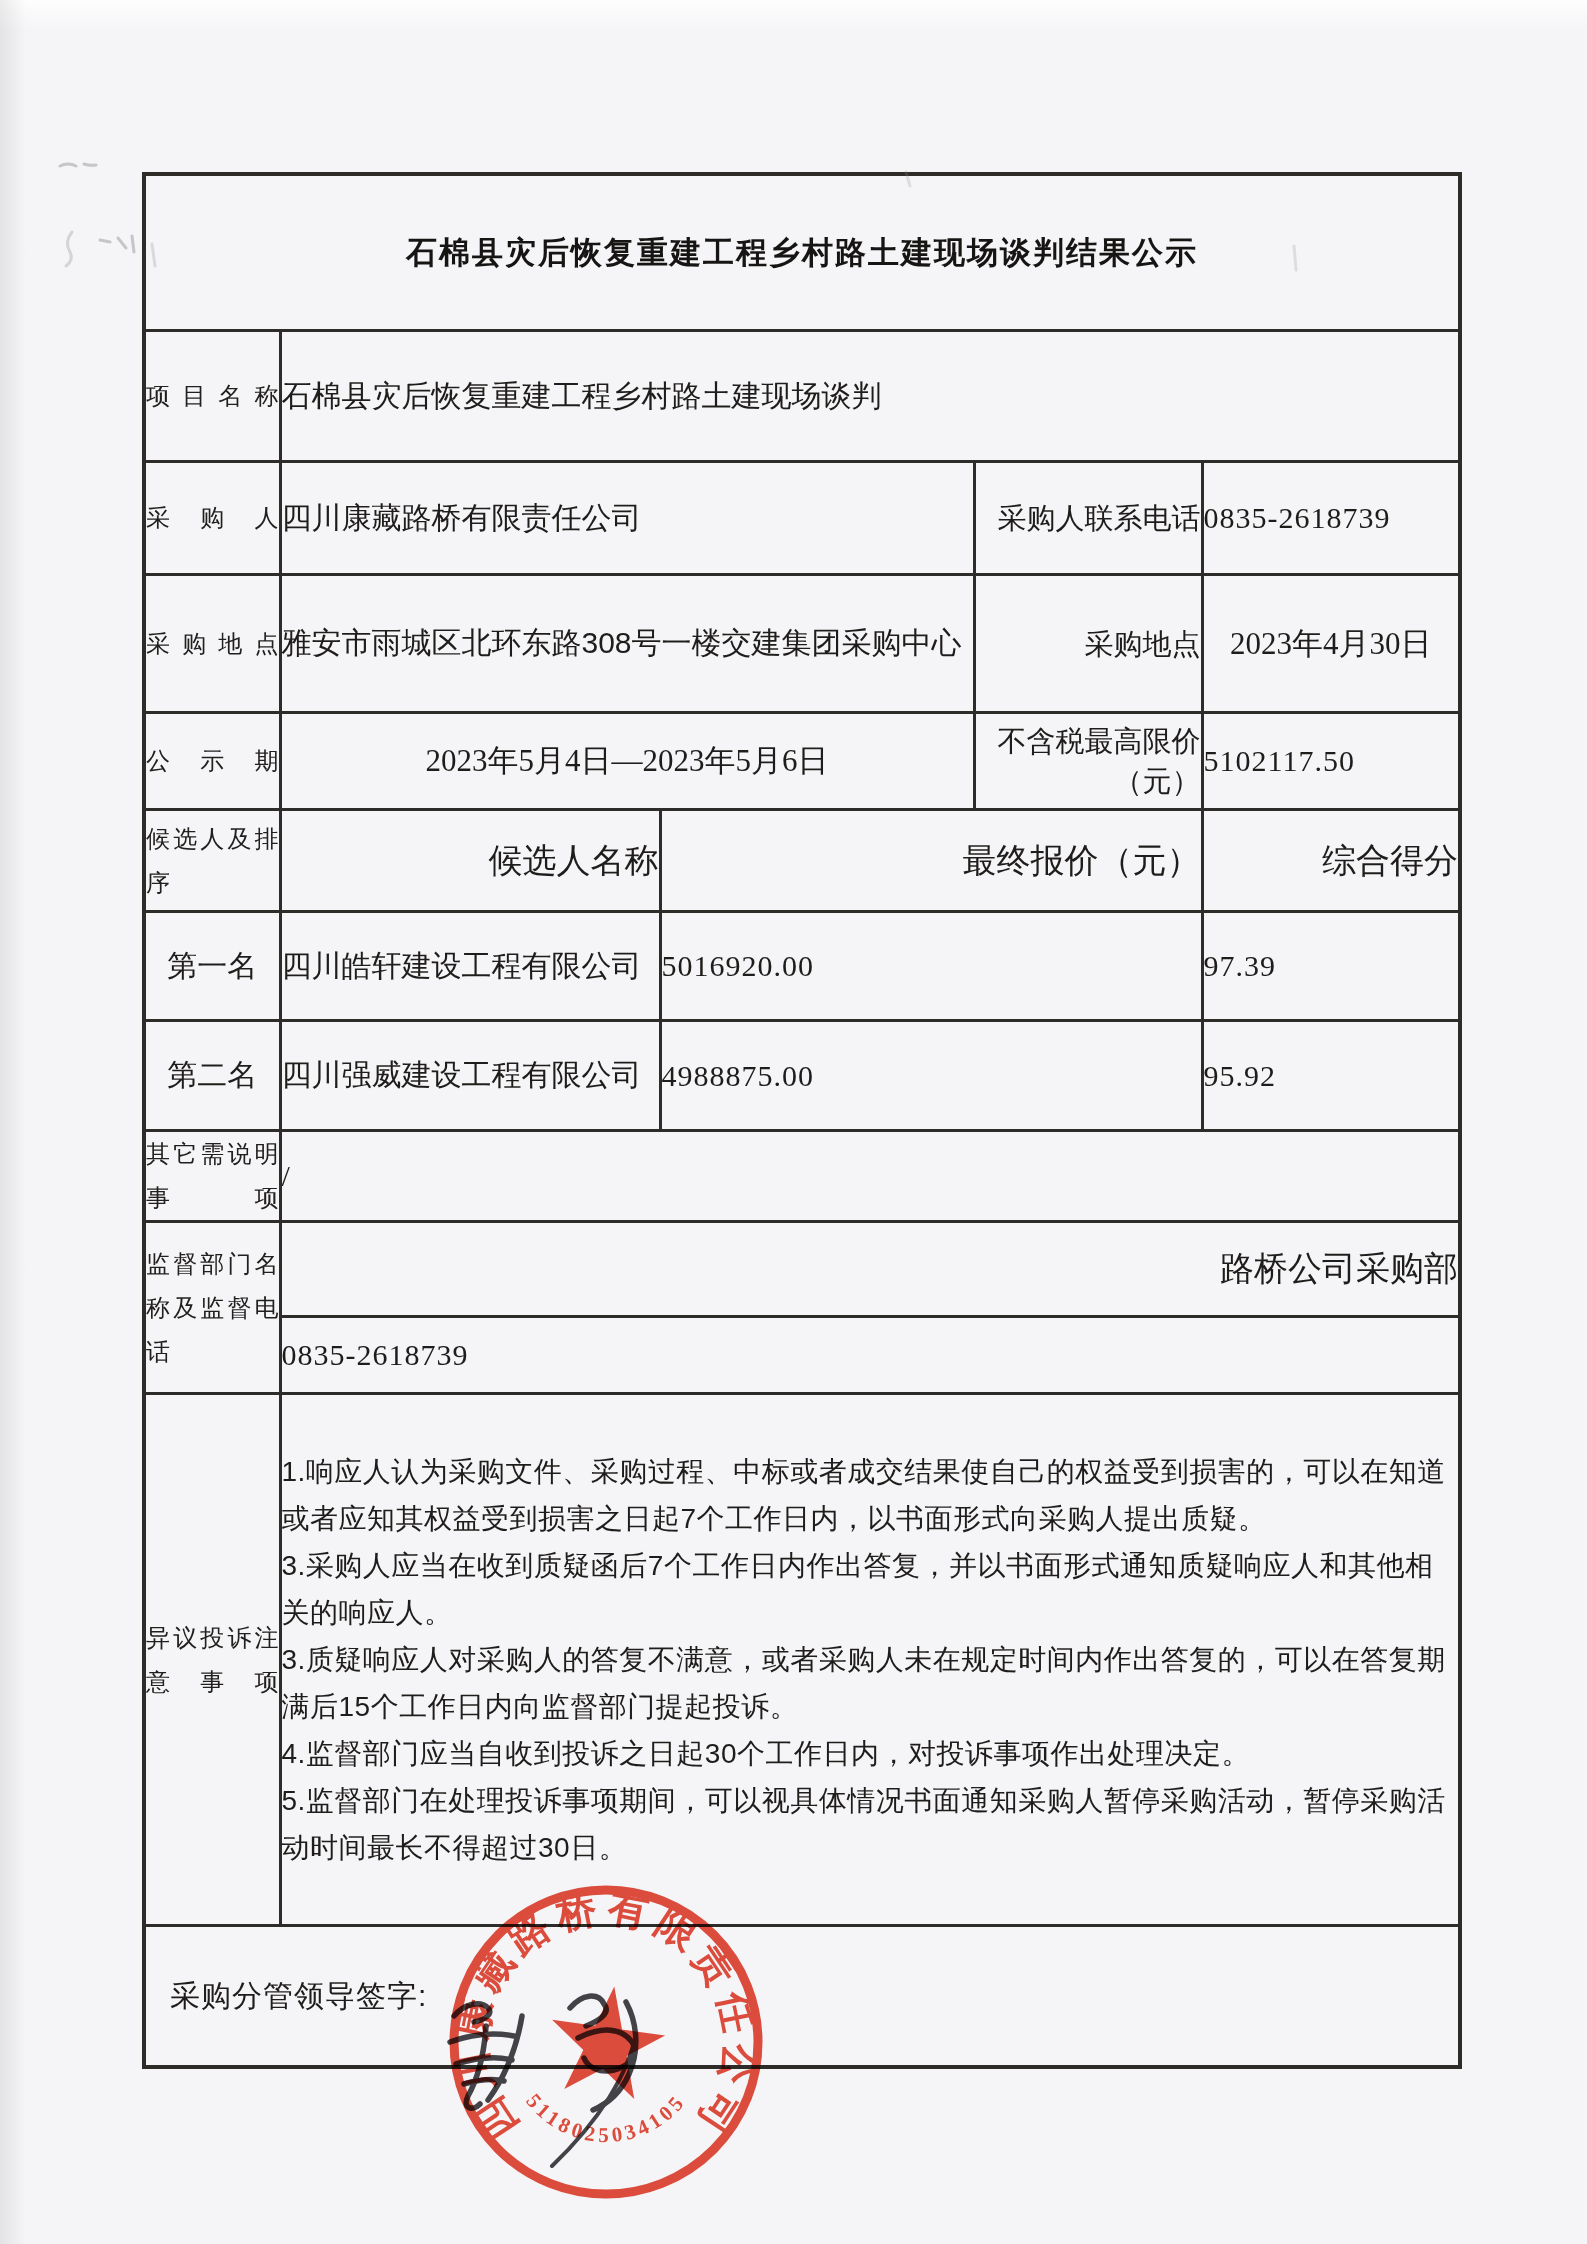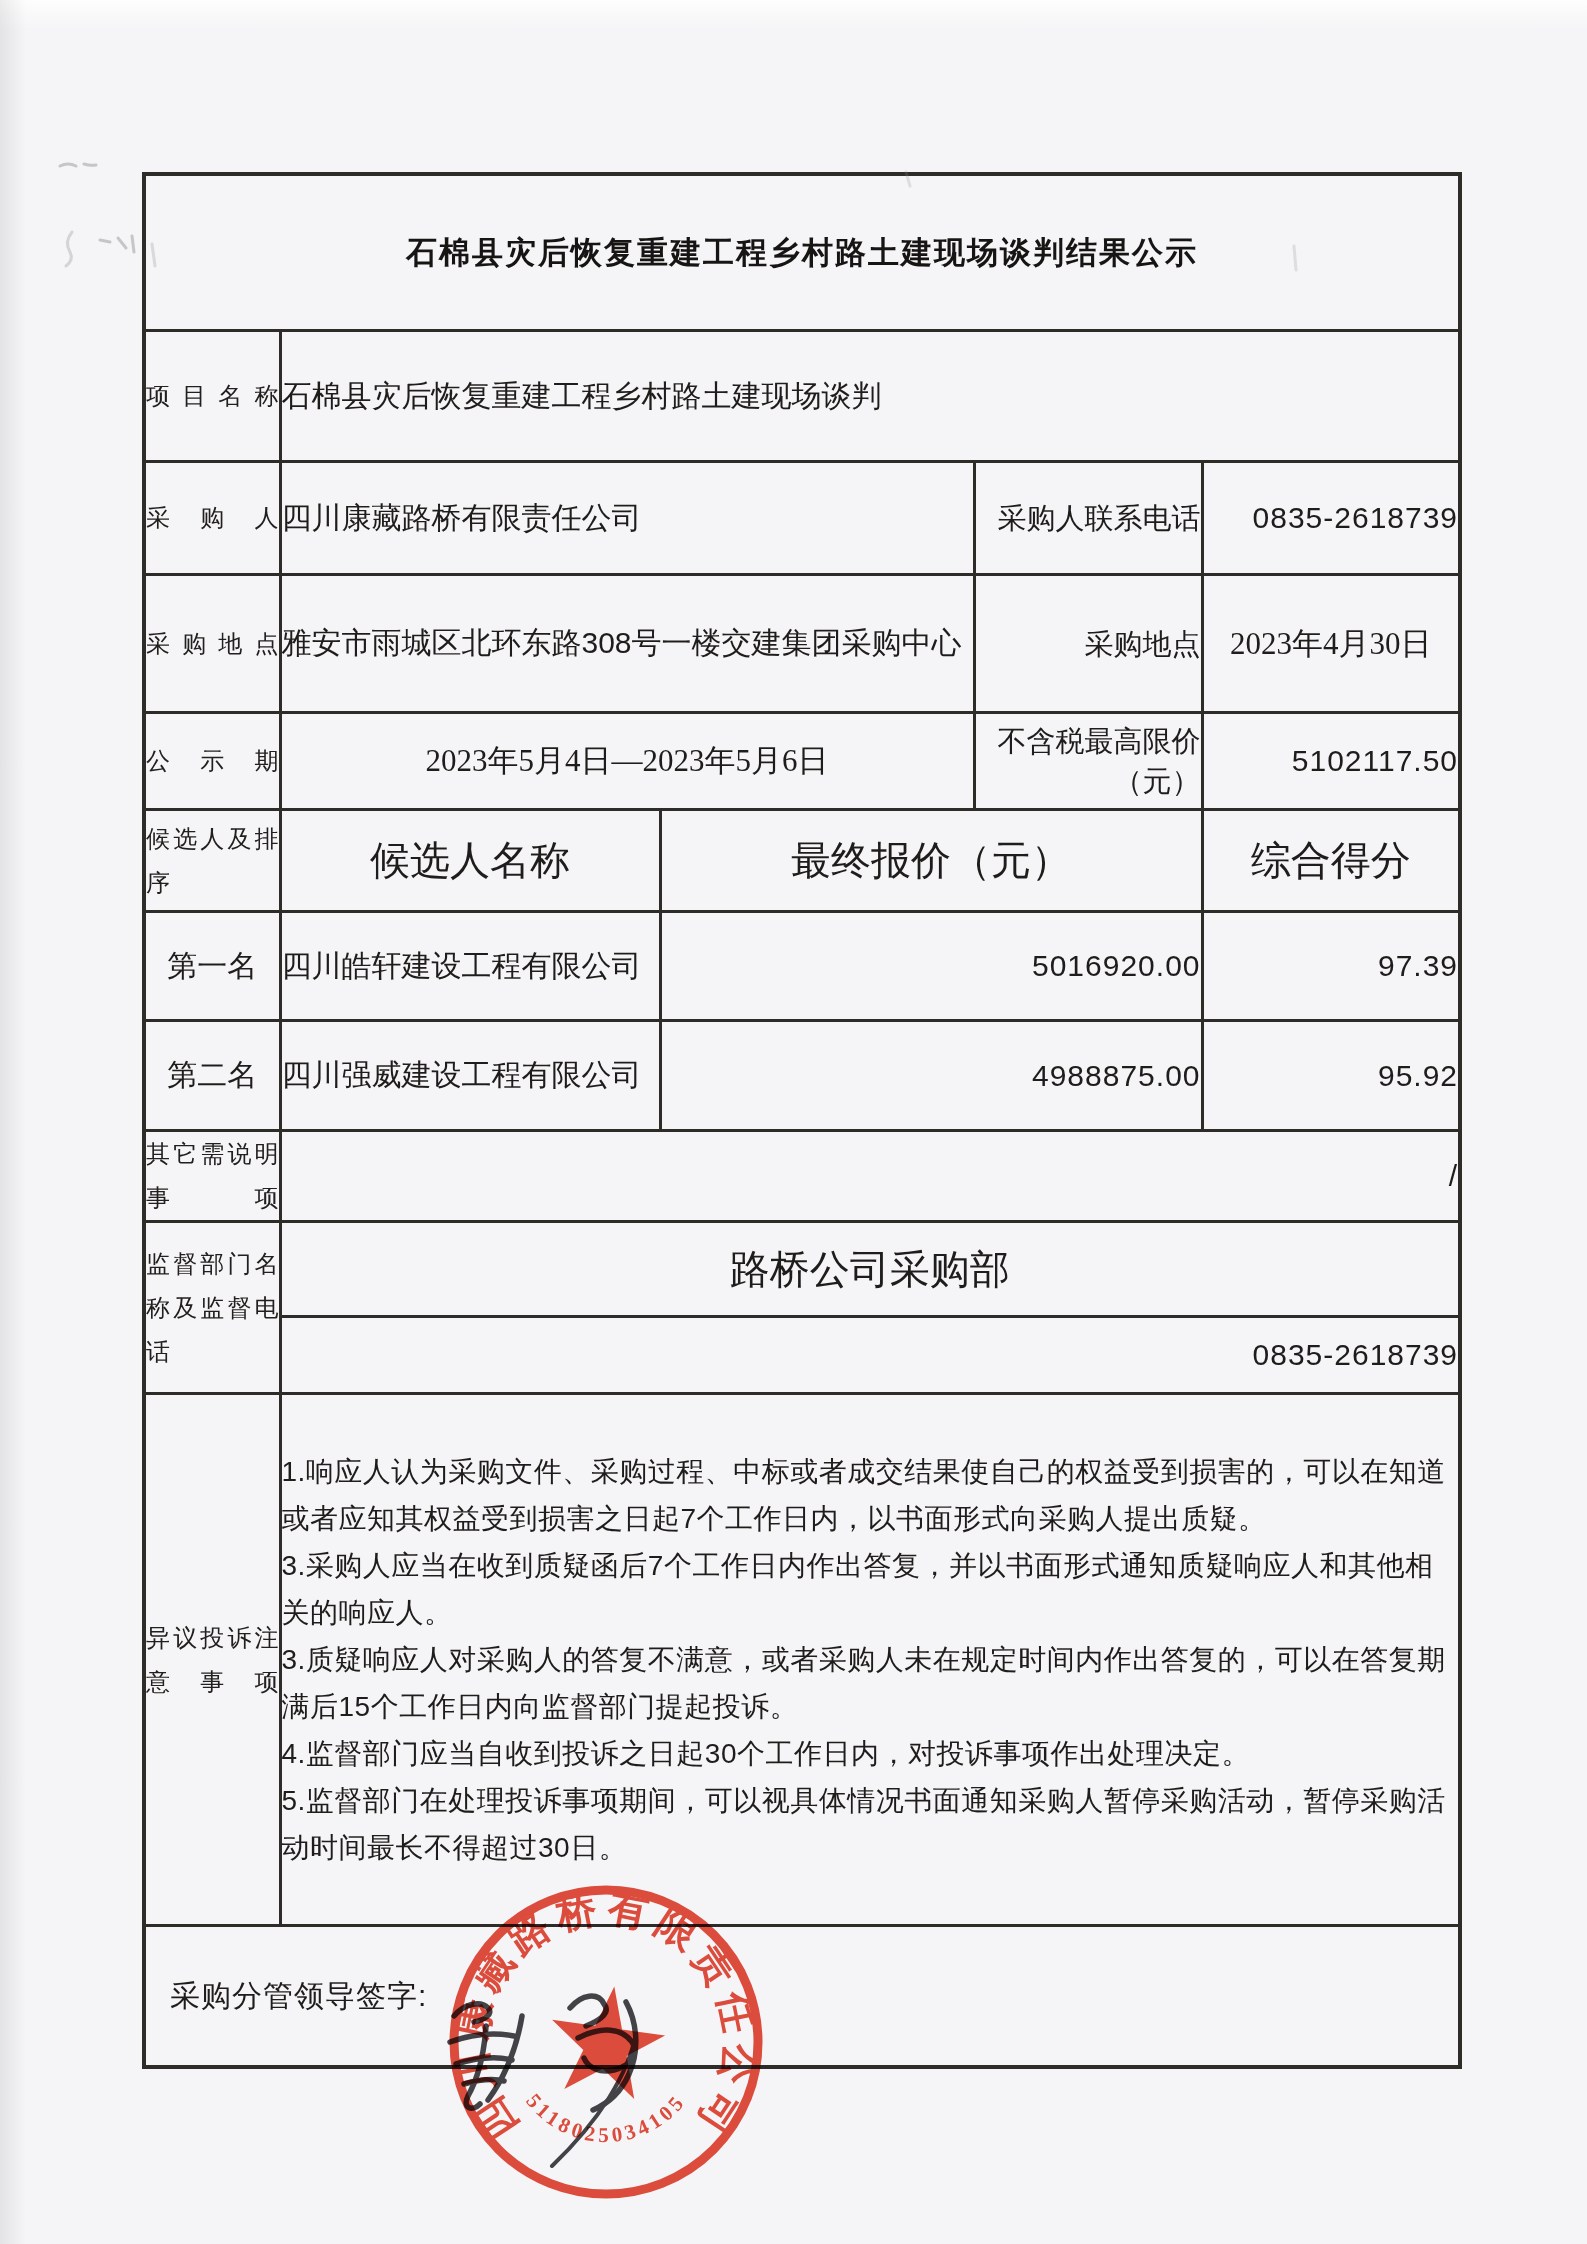--- a/index.html
+++ b/index.html
@@ -47,25 +47,25 @@
     text-align:center;font-size:31px;font-weight:700;letter-spacing:2px;
     color:#161513;
   }
   .lbl{
     font-size:24px;line-height:44px;padding:0 7px;
     text-align:justify;text-align-last:justify;
     color:#22201e;
   }
   .rank{font-size:30px;text-align:center;}
   .val-left{font-size:30px;padding-left:9px;text-align:left;}
-  .val-c{font-size:40px;text-align:center;}
+  .val-c{font-size:34px;text-align:right;}
   .lbl-c{font-size:29px;text-align:right;line-height:40px;padding:0 6px;}
   .num{
-    font-family:Liberation Sans, sans-serif;
-    font-size:30px;text-align:right;letter-spacing:1px;
+    font-family:Liberation Serif, serif;
+    font-size:30px;text-align:left;letter-spacing:1px;
   }
   .date{
     font-family:"Liberation Serif","DejaVu Serif",serif;
     font-size:31px;text-align:center;
   }
   .obj-cell{padding:0 14px 0 10px;}
   .obj-text p{
     margin:0;font-size:28px;line-height:47px;text-align:left;
     letter-spacing:0.5px;
   }

